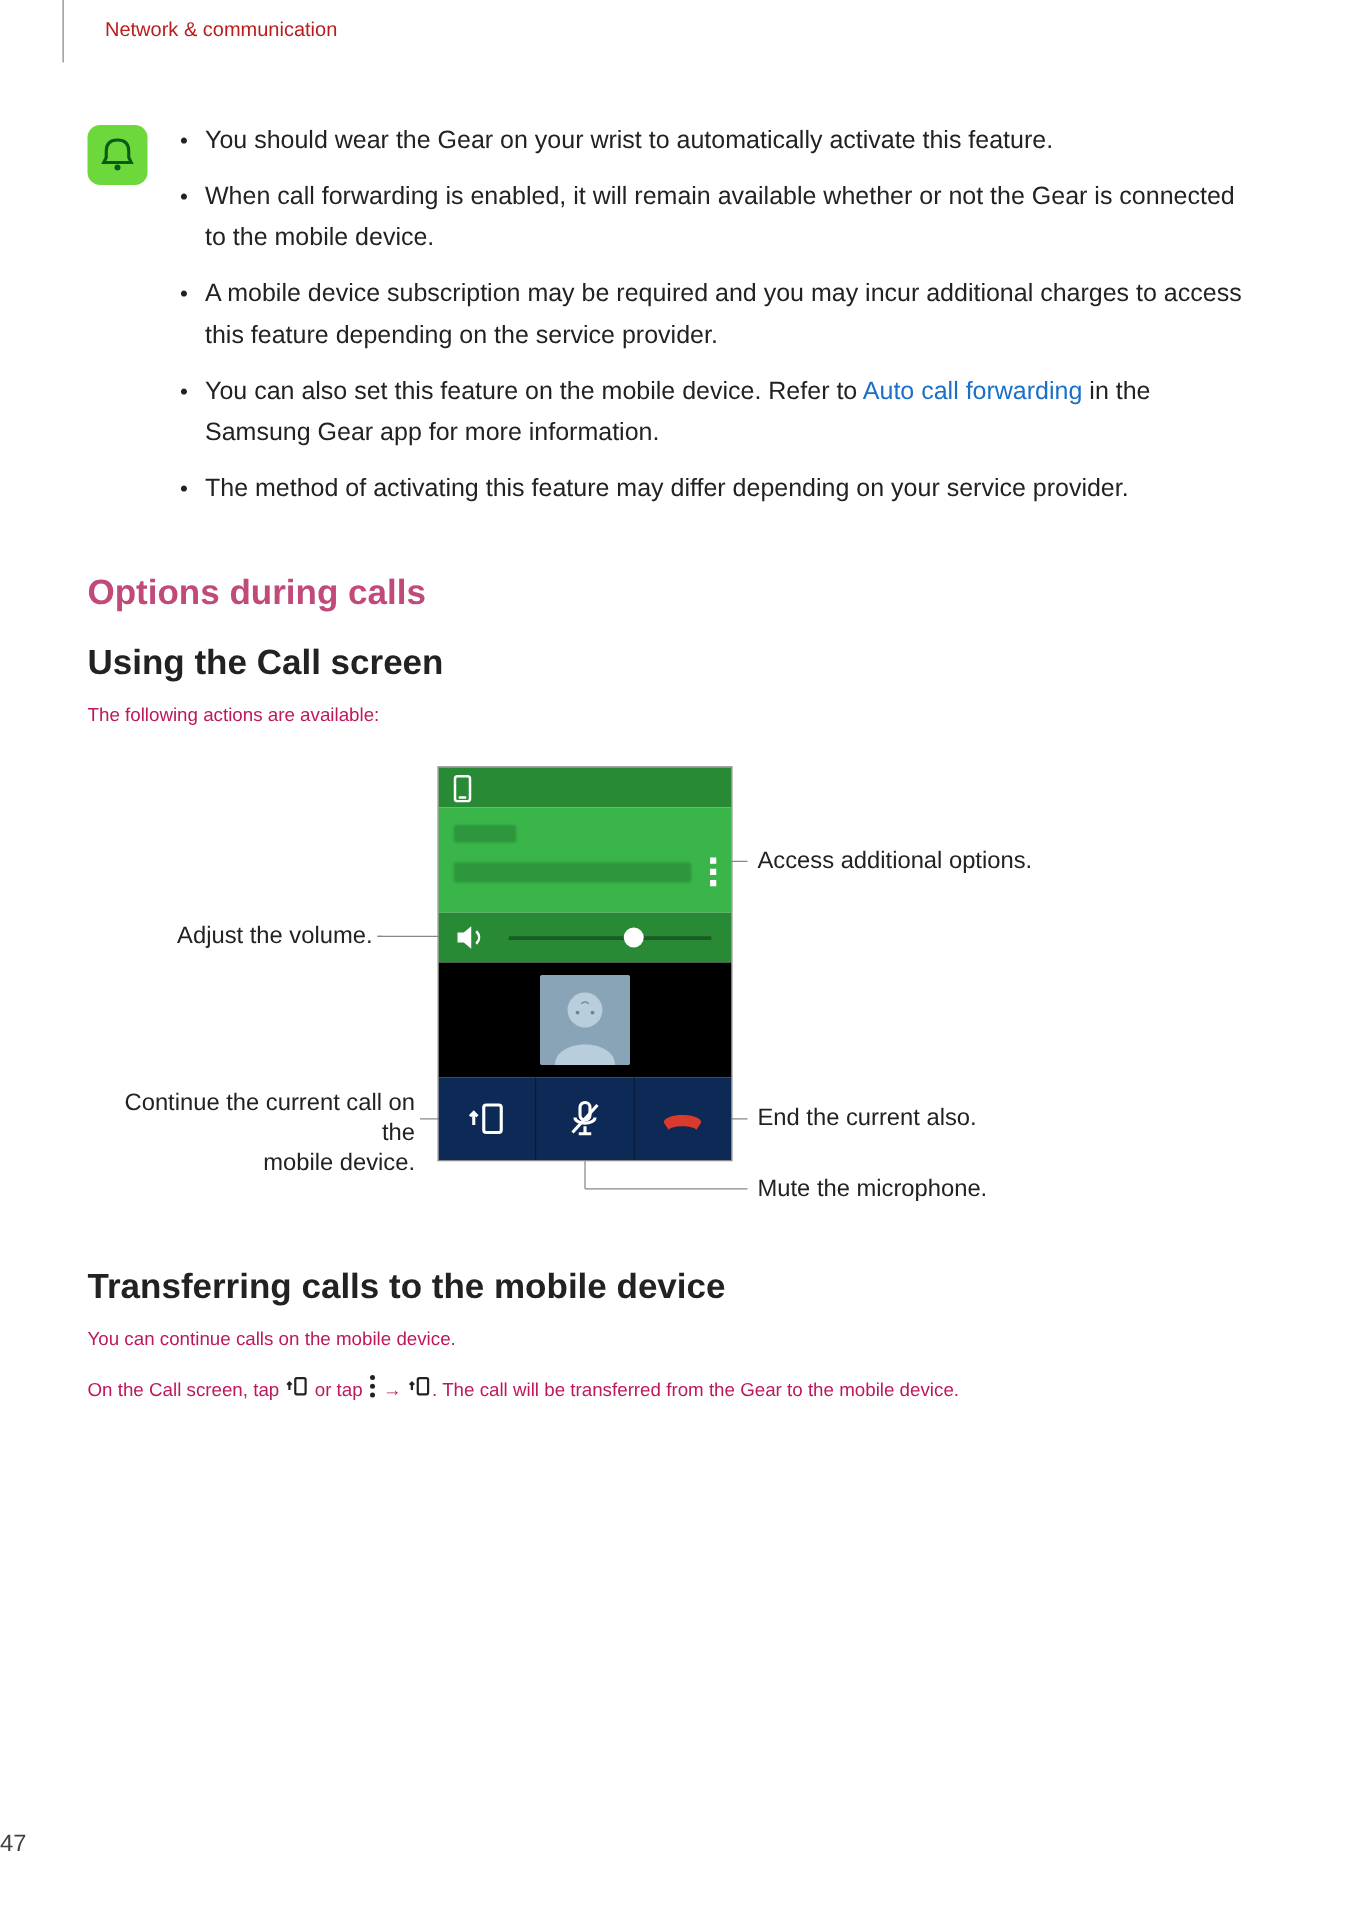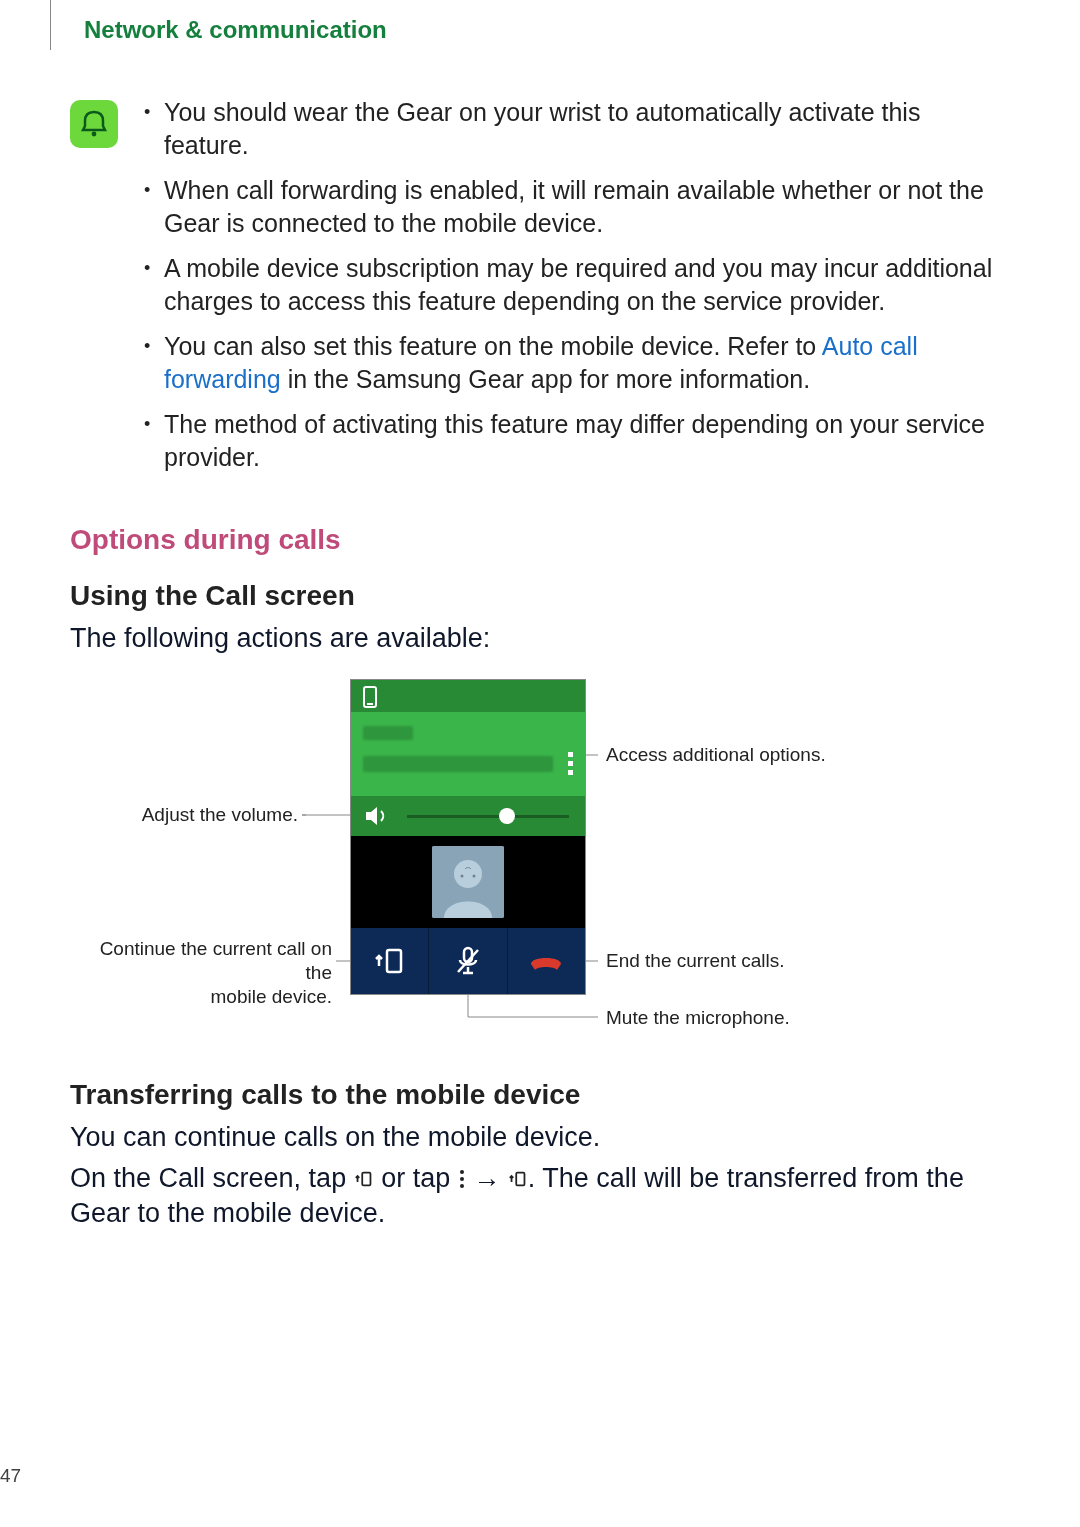--- a/index.html
+++ b/index.html
@@ -21,23 +21,22 @@
     left: 50px;
     top: 0;
     width: 1px;
     height: 50px;
     background: #888;
   }
   .header-breadcrumb {
     position: absolute;
     left: 84px;
     top: 16px;
-    font-size: 24px;
-    color: #15803d;
-    font-weight: bold;
+    font-size: 16px;
+    color: #b91c1c;
   }
   .content {
     position: absolute;
     left: 70px;
     right: 80px;
     top: 96px;
   }
   .note-block { display: flex; }
   .note-icon-col { width: 60px; flex-shrink: 0; }
   .note-icon {
@@ -46,21 +45,21 @@
     border-radius: 10px;
     background: #6cd83b;
     position: relative;
     margin-top: 4px;
   }
   .note-icon svg { position: absolute; left: 9px; top: 9px; }
   .note-list { flex: 1; margin: 0; padding: 0; list-style: none; }
   .note-list li {
     position: relative;
     padding-left: 34px;
-    font-size: 25px;
+    font-size: 20px;
     line-height: 33px;
     color: #222;
     margin-bottom: 12px;
   }
   .note-list li::before {
     content: "•";
     position: absolute;
     left: 14px;
     top: 0;
     font-size: 18px;
@@ -75,23 +74,23 @@
     margin-bottom: 20px;
   }
   .h3 {
     color: #222;
     font-size: 28px;
     font-weight: 700;
     margin-top: 24px;
     margin-bottom: 10px;
   }
   .body {
-    font-size: 27px;
+    font-size: 15px;
     line-height: 33px;
-    color: #0f172a;
+    color: #be185d;
   }
 
   
   .figure-wrap {
     position: relative;
     width: 920px;
     margin-top: 24px;
     height: 350px;
   }
   .gear-screen {
@@ -320,21 +319,21 @@
           <div class="gs-btn">
             <svg width="38" height="34" viewBox="0 0 38 34">
               <path d="M4 20 C4 12 34 12 34 20 L30 26 C28 22 10 22 8 26 Z" fill="#d93a2b"></path>
             </svg>
           </div>
         </div>
       </div>
 
       <div class="callout" style="left:536px; top:64px;">Access additional options.</div>
       <div class="callout" style="left:68px; top:124px; text-align:right; width:160px;">Adjust the volume.</div>
-      <div class="callout" style="left:536px; top:270px;">End the current calls.</div>
+      <div class="callout" style="left:536px; top:270px;">End the current also.</div>
       <div class="callout" style="left:0px; top:258px; text-align:right; width:262px;">
         <span>Continue the current call on the</span><br>
         <span>mobile device.</span>
       </div>
       <div class="callout" style="left:536px; top:327px;">Mute the microphone.</div>
     </div>
 
     <div class="h3" style="margin-top:50px;">Transferring calls to the mobile device</div>
     <div class="body">You can continue calls on the mobile device.</div>
     <div class="body" style="margin-top:8px;">

